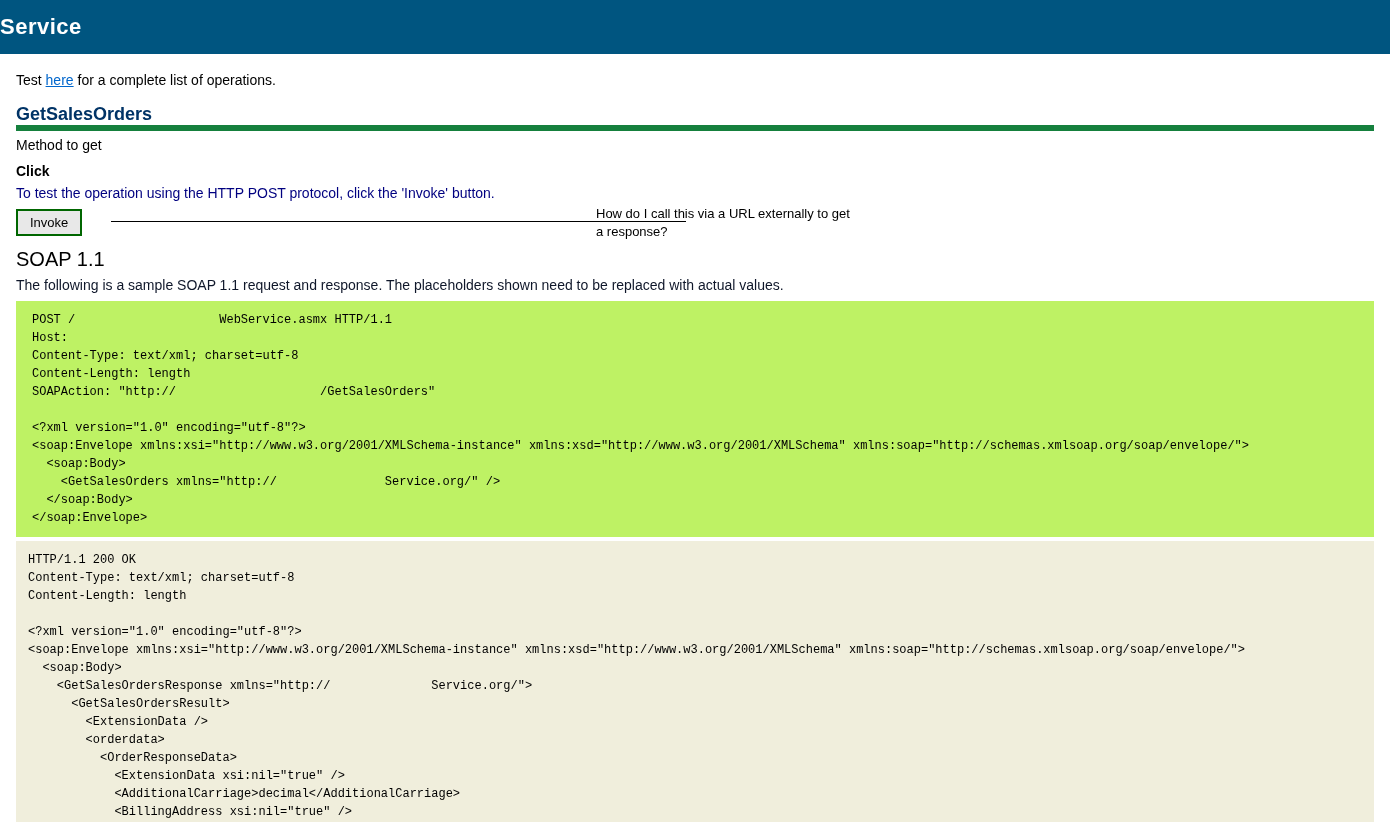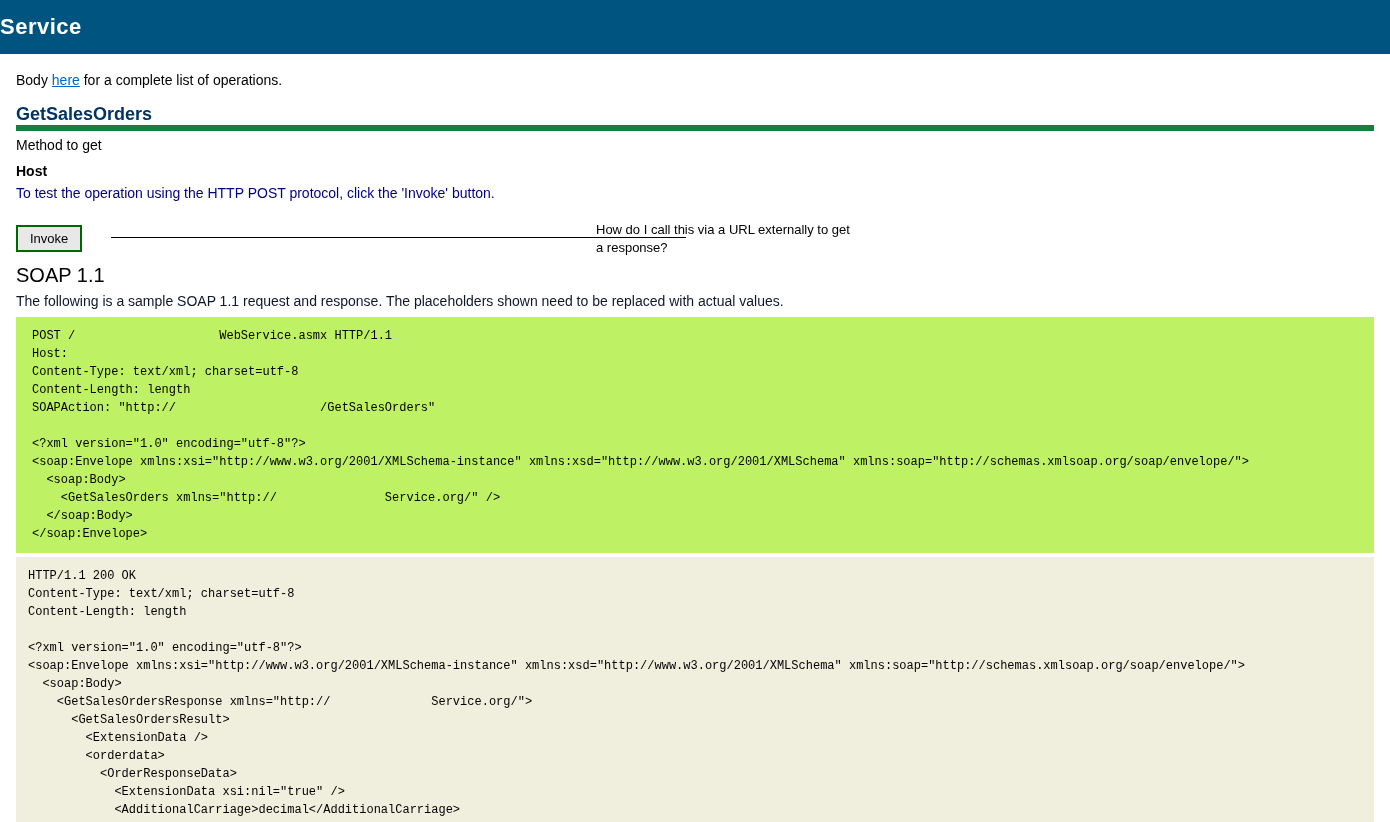--- a/index.html
+++ b/index.html
@@ -44,21 +44,21 @@
 
     .test-label {
       font-weight: bold;
       font-size: 14px;
       margin-bottom: 6px;
     }
 
     .test-desc {
       color: #000080;
       font-size: 14px;
-      margin-bottom: 24px;
+      margin-bottom: 8px;
     }
 
     .invoke-area {
       position: relative;
       margin-bottom: 10px;
     }
 
     .invoke-button {
       border: 2px solid #006600;
       background: #e8e8e8;
@@ -121,27 +121,27 @@
 </head>
 <body>
 
 <div class="header">
   <span>Service</span>
 </div>
 
 <div class="content">
 
   <div class="click-line">
-    <span>Body </span><a href="#">here</a><span> for a complete list of operations.</span>
+    <span>Test </span><a href="#">here</a><span> for a complete list of operations.</span>
   </div>
 
   <div class="section-title">GetSalesOrders</div>
   <div class="method-desc">Method to get</div>
 
-  <div class="test-label">Host</div>
+  <div class="test-label">Click</div>
   <div class="test-desc">To test the operation using the HTTP POST protocol, click the 'Invoke' button.</div>
 
   <div class="invoke-area">
     <button class="invoke-button">Invoke</button>
     <div class="annotation-text">How do I call this via a URL externally to get a response?</div>
     <svg width="580" height="50" style="position:absolute; top:12px; left:95px;">
       <line x1="0" y1="0" x2="575" y2="0" stroke="black" stroke-width="2"></line>
       <polygon points="570,0 575,0 570,-5" fill="black"></polygon>
     </svg>
   </div>

